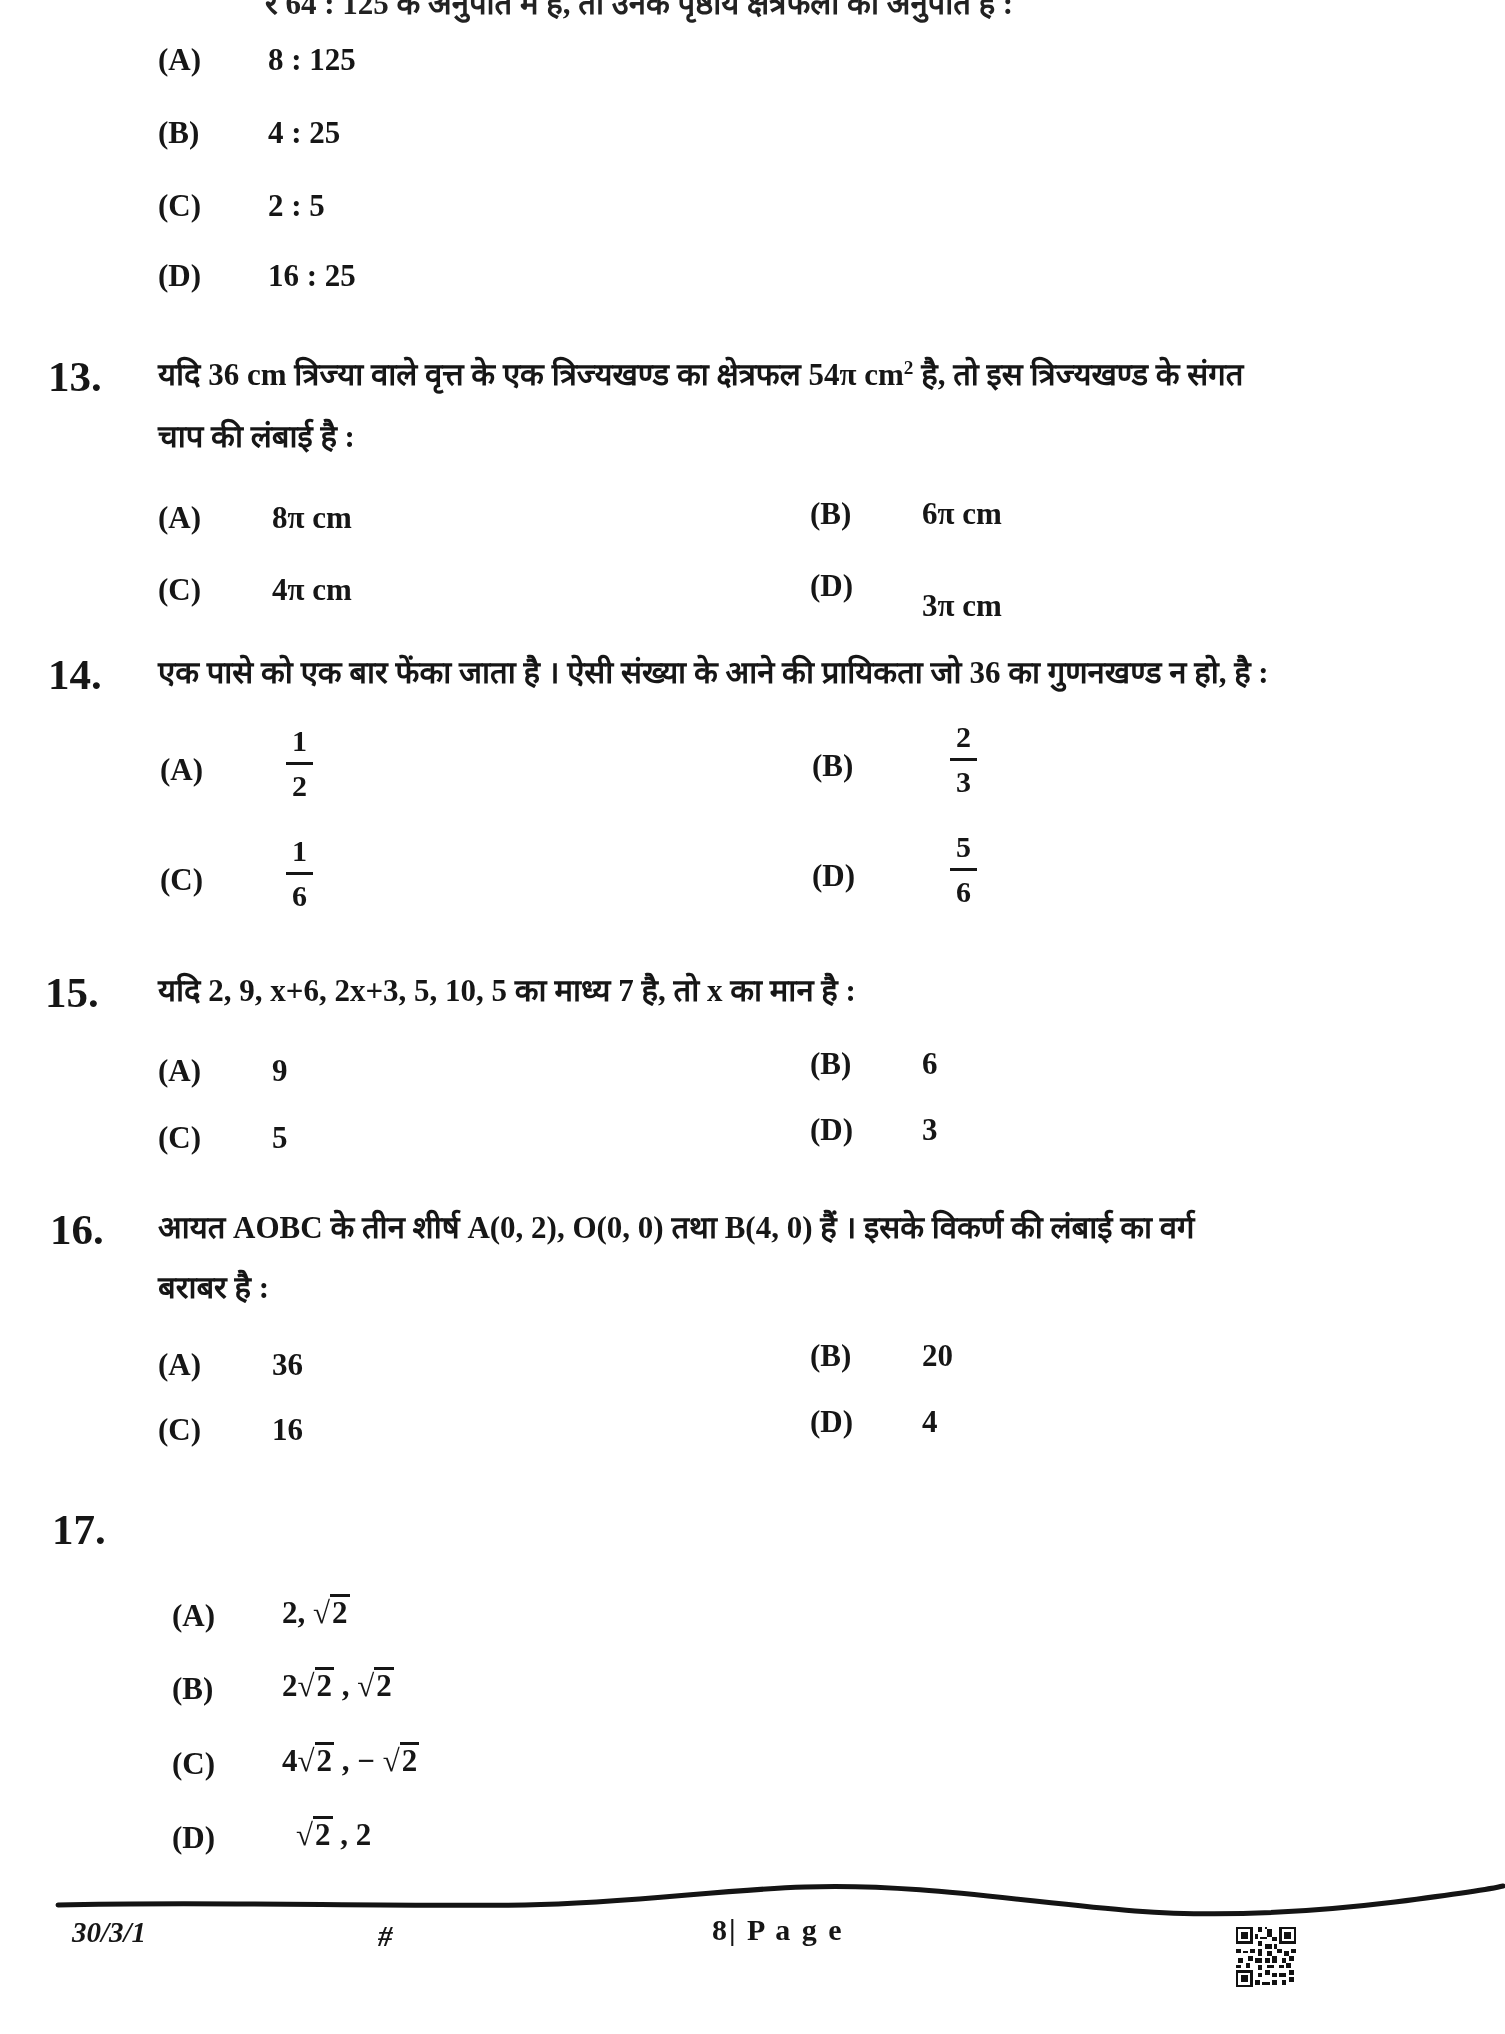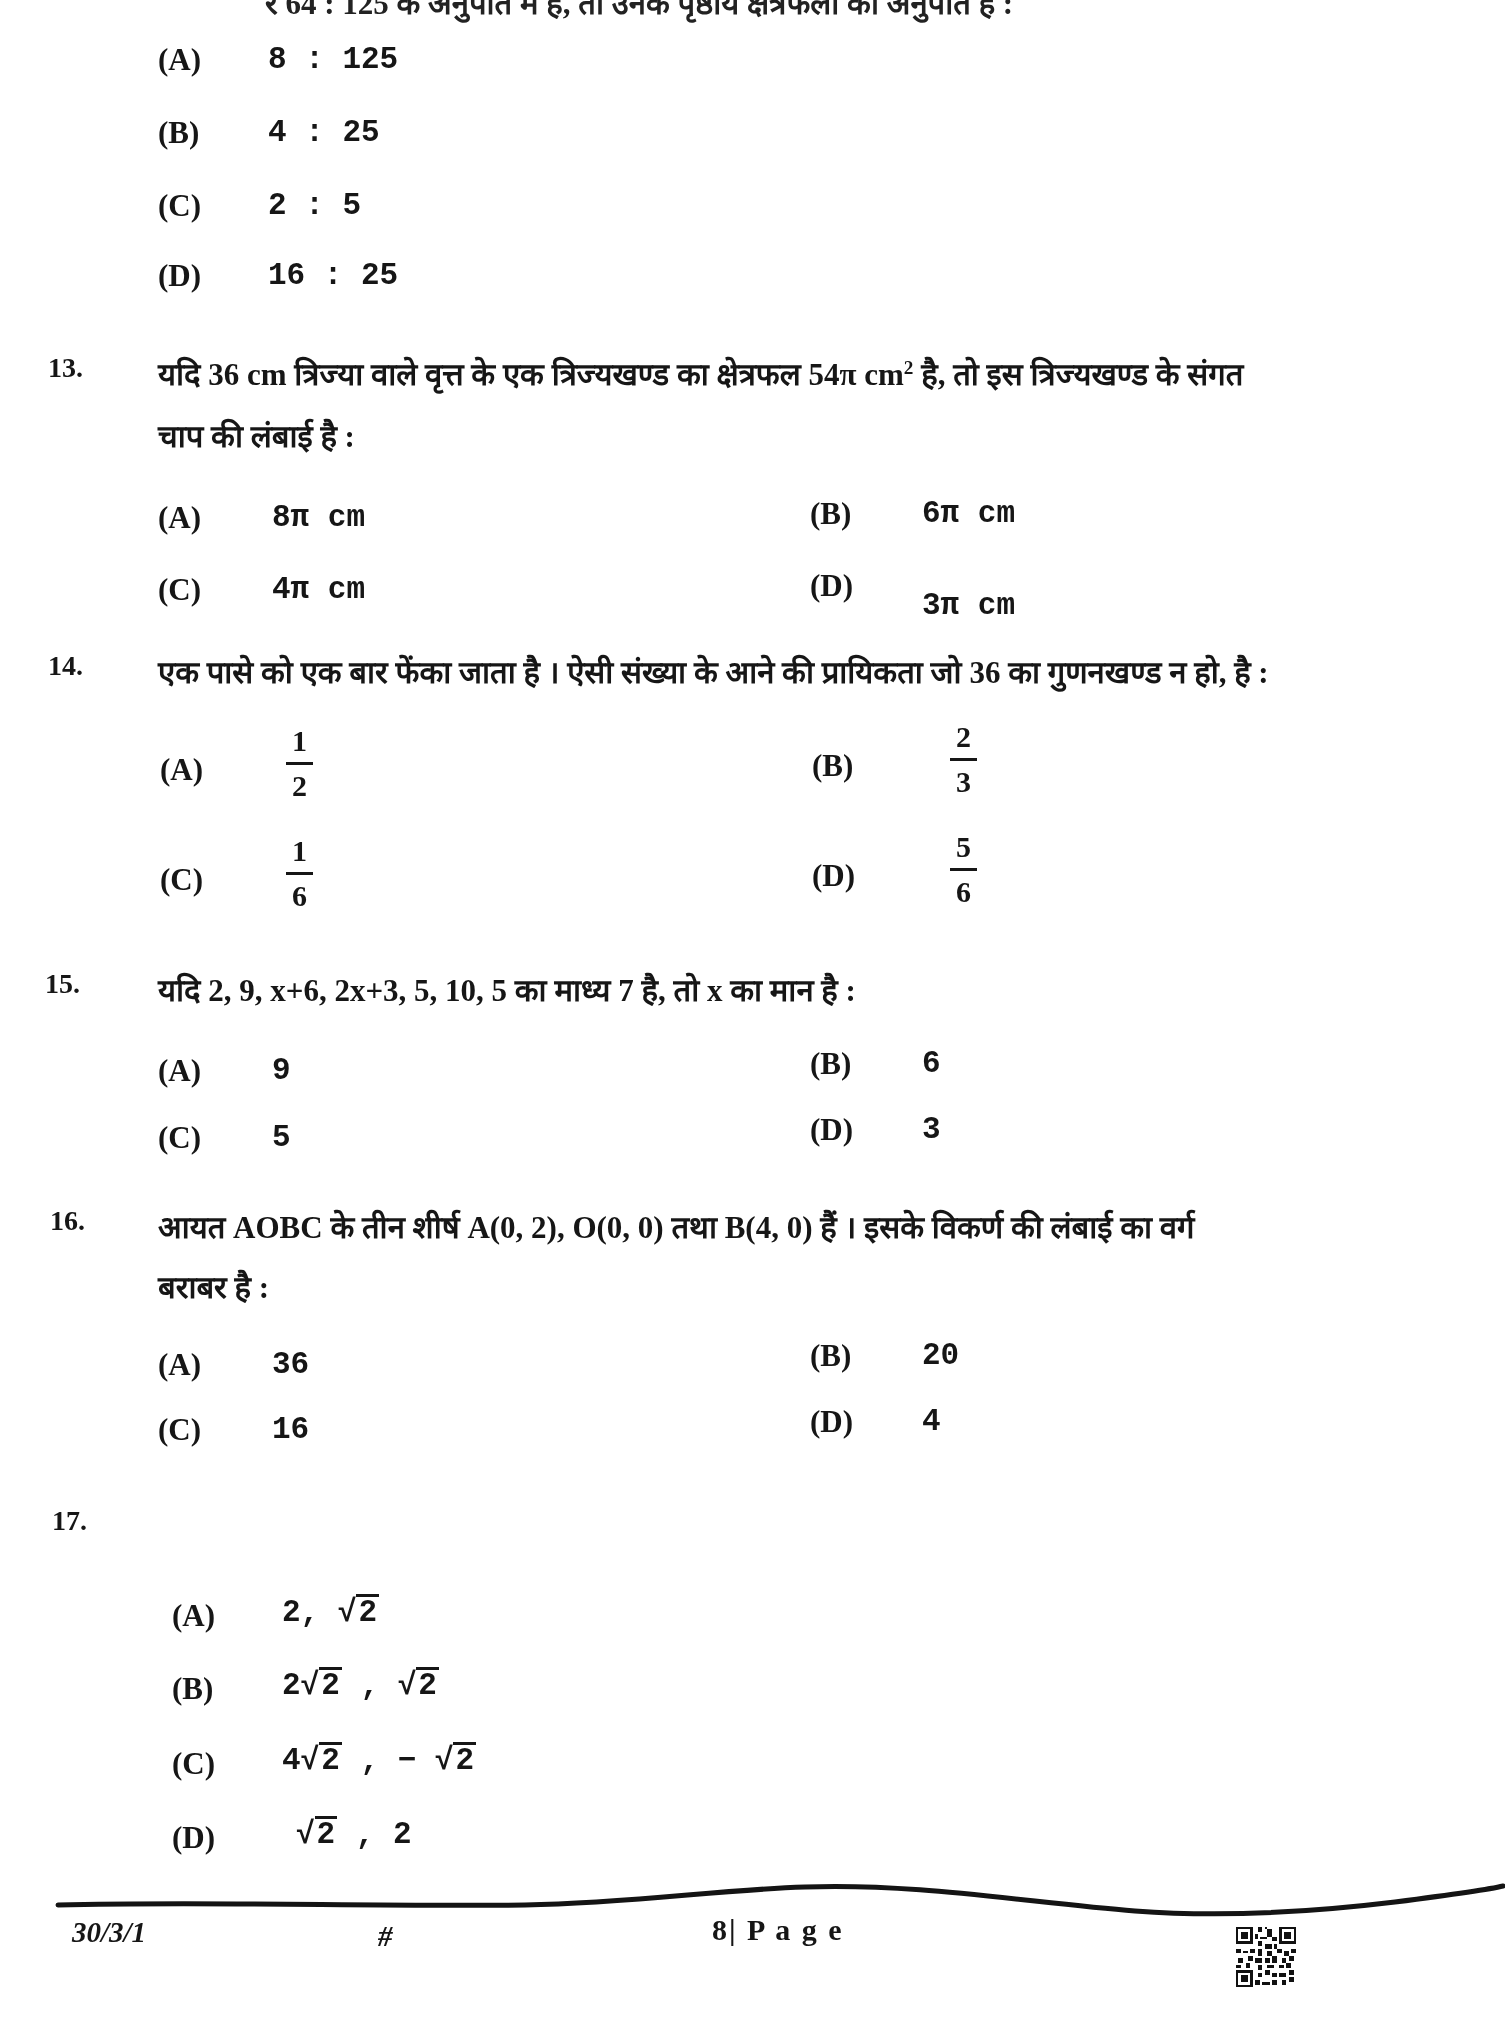--- a/index.html
+++ b/index.html
@@ -5,24 +5,24 @@
   html,body { margin:0; padding:0; background:#e8e8e8; }
   .page {
     position:relative; width:1505px; height:2034px; margin:0 auto;
     background:#ffffff; overflow:hidden; color:#161616;
     font-family:"Liberation Serif","DejaVu Serif",serif;
     font-weight:700;
   }
   .abs { position:absolute; white-space:nowrap; }
   .topcut { position:absolute; left:265px; top:0; width:1030px; height:33px; overflow:hidden;text-decoration:underline; }
   .topcut span { position:absolute; left:0; top:-19px; white-space:nowrap; font-size:31px; color:#222; }
-  .qnum  { font-size:28px;text-align:center; }
+  .qnum  { font-size:43px;text-align:center; }
   .qtext { font-size:31px; }
   .lbl   { font-size:31px; }
-  .val   { font-size:31px;font-family:Liberation Mono, monospace; }
+  .val   { font-size:31px; }
   sup { font-size:62%; }
   .rad { white-space:nowrap; }
   .vinc { display:inline-block; border-top:3px solid #161616; line-height:1.05; padding:0 2px; }
   .frac { position:absolute; text-align:center; font-size:30px; }
   .frac .num { display:block; padding:0 6px 4px 6px; }
   .frac .den { display:block; border-top:3px solid #161616; padding:4px 6px 0 6px; }
   .footer-text { font-size:29px;font-style:italic; }
   .pagelabel { font-size:30px; letter-spacing:2px; }
 </style>
 </head>

